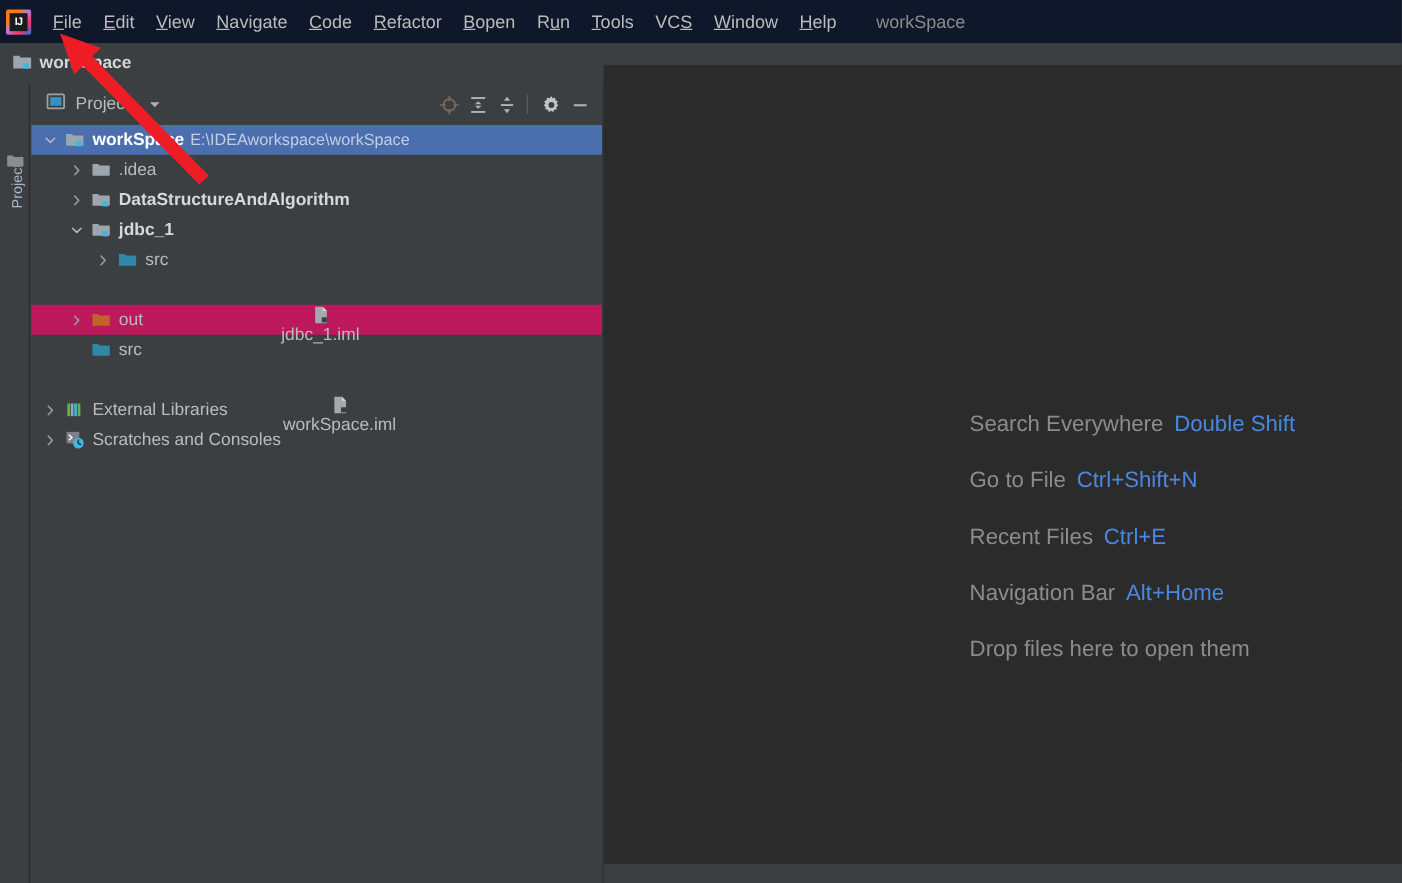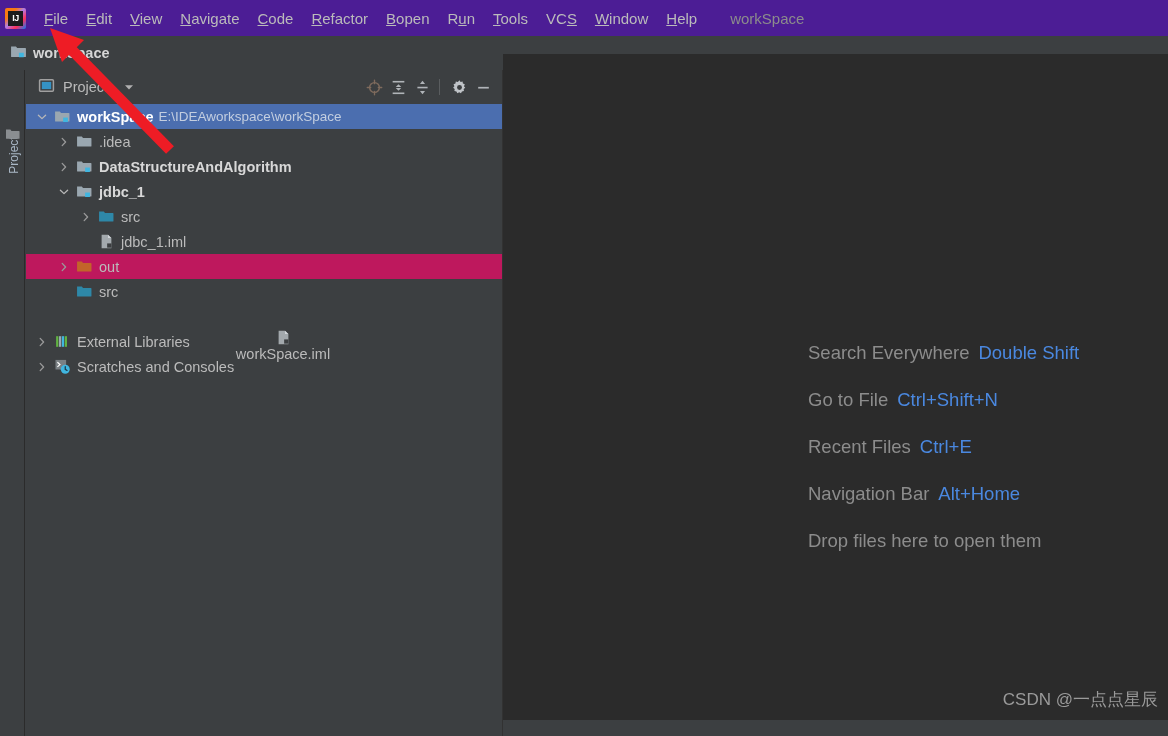--- a/index.html
+++ b/index.html
@@ -20,21 +20,21 @@
     height: 736px;
     background: #3c3f41;
   }
 
   
   .menubar {
     position: absolute;
     top: 0; left: 0;
     width: 1168px;
     height: 36px;
-    background: #4c1d95;
+    background: #0f172a;
     display: flex;
     align-items: center;
     box-sizing: border-box;
     padding-left: 5px;
   }
   .ij-logo {
     width: 21px; height: 21px;
     margin-right: 9px;
     position: relative;
     border-radius: 2px;
@@ -424,21 +424,21 @@
               <path d="M3.2 1.4 L6.6 5 L3.2 8.6" stroke="#9a9a9a" stroke-width="1.3" fill="none" stroke-linecap="round" stroke-linejoin="round"></path>
             </svg>
           </span>
           <span class="ticon" style="margin-left: 6px;">
             <svg width="17" height="17" viewBox="0 0 16 16">
               <path d="M1 3.4h4.5l1.1 1.3H14c0.3 0 0.55 0.25 0.55 0.55v6.9c0 0.3-0.25 0.55-0.55 0.55H1.55C1.25 12.7 1 12.45 1 12.15V3.4z" fill="#2e88a8"></path>
             </svg>
           </span>
           <span class="tlabel">src</span>
         </div>
-        <div class="trow" style="padding-left: 54px;">
+        <div class="trow" style=" flex-direction: column;">
           <span class="tw"></span>
           <span class="ticon" style="margin-left: 6px;">
             <svg width="17" height="17" viewBox="0 0 16 16">
               <path d="M3.4 1.6h6.0l3.2 3.2v9.6H3.4z" fill="#a3a9ad"></path>
               <path d="M9.4 1.6l3.2 3.2H9.4z" fill="#d0d4d8"></path>
               <rect x="8.6" y="9.8" width="4.0" height="4.0" fill="#3c3f41"></rect>
             </svg>
           </span>
           <span class="tlabel">jdbc_1.iml</span>
         </div>
@@ -513,21 +513,20 @@
   <div class="vdivider"></div>
 
   <div class="editor">
     <div class="hints" id="hints-container">
         <div class="hint-row"><span>Search Everywhere</span><span class="key">Double Shift</span></div>
         <div class="hint-row"><span>Go to File</span><span class="key">Ctrl+Shift+N</span></div>
         <div class="hint-row"><span>Recent Files</span><span class="key">Ctrl+E</span></div>
         <div class="hint-row"><span>Navigation Bar</span><span class="key">Alt+Home</span></div>
         <div class="hint-row"><span>Drop files here to open them</span></div>
       </div>
-    <div class="watermark">CSDN @一点点星辰</div>
   </div>
 
   <svg class="arrow-anno" viewBox="0 0 1168 736">
     <g>
       <line x1="170" y1="150" x2="68" y2="46" stroke="#ee1c25" stroke-width="11" stroke-linecap="butt"></line>
       <path d="M50 28 L84 40 L62 62 Z" fill="#ee1c25"></path>
     </g>
   </svg>
 
 </div>

